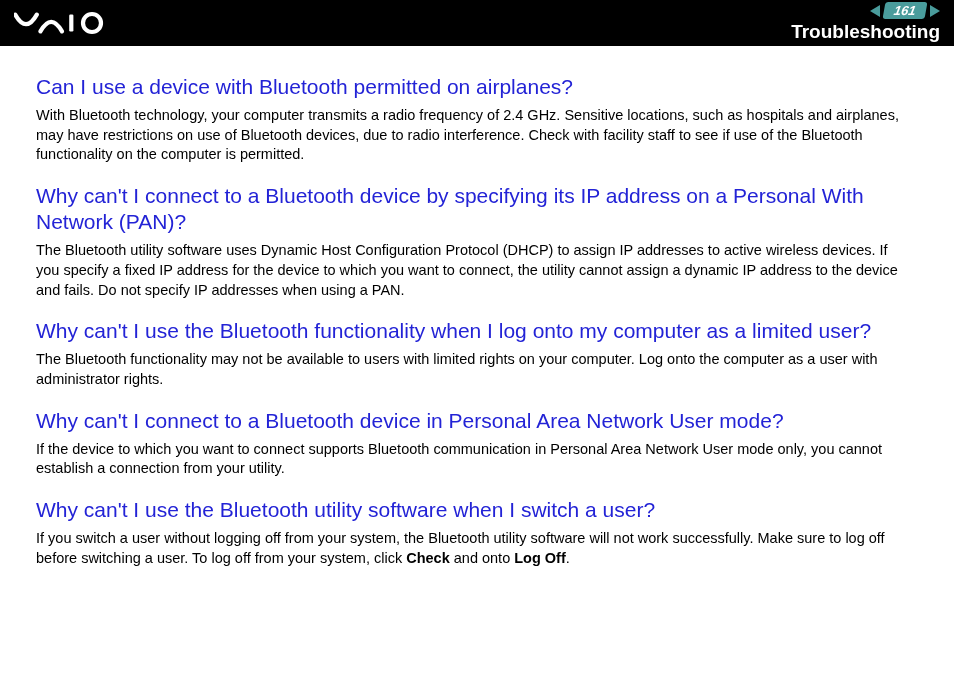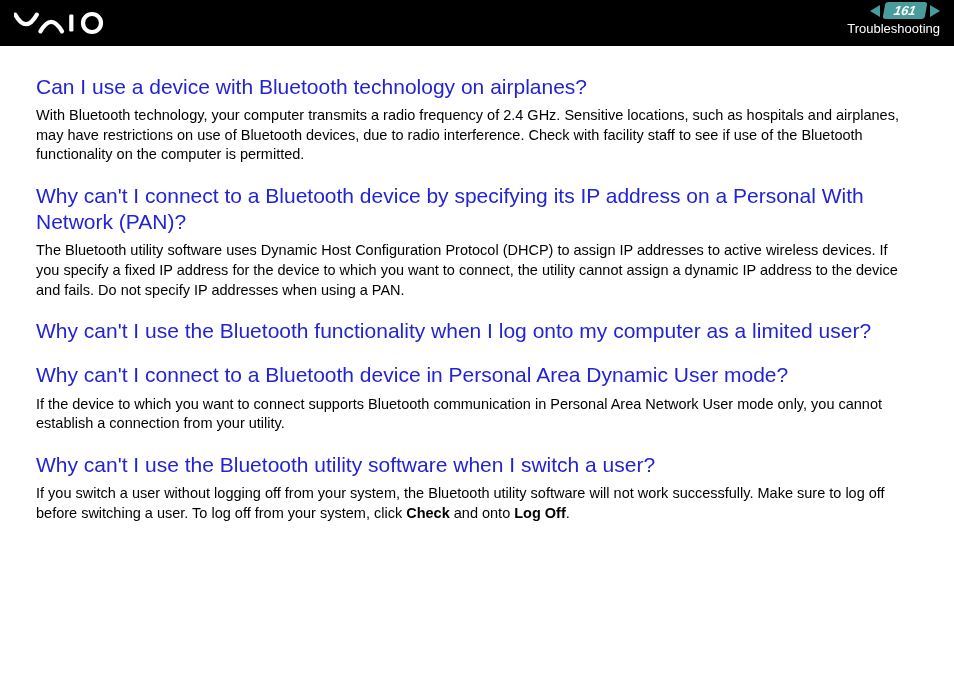--- a/index.html
+++ b/index.html
@@ -56,22 +56,22 @@
     border-bottom: 6px solid transparent;
     border-right: 10px solid #4a9c9c;
   }
   .arrow-right {
     border-top: 6px solid transparent;
     border-bottom: 6px solid transparent;
     border-left: 10px solid #4a9c9c;
   }
   .section-label {
     color: #fff;
-    font-weight: normal;
-    font-size: 13px;
+    font-weight: bold;
+    font-size: 19px;
     margin-top: 2px;
   }
   .content {
     padding: 28px 36px 10px 36px;
   }
   h2.q {
     color: #2323d6;
     font-weight: normal;
     font-size: 21px;
     margin: 18px 0 6px 0;
@@ -104,29 +104,30 @@
       <span class="arrow arrow-left"></span>
       <span class="page-pill">161</span>
       <span class="arrow arrow-right"></span>
     </div>
     <div class="section-label">Troubleshooting</div>
   </div>
 </div>
 
 <div class="content">
 
-  <h2 class="q first">Can I use a device with Bluetooth technology on airplanes?</h2>
+  <h2 class="q first">Can I use a device with Bluetooth permitted on airplanes?</h2>
   <p class="a">With Bluetooth technology, your computer transmits a radio frequency of 2.4 GHz. Sensitive locations, such as hospitals and airplanes, may have restrictions on use of Bluetooth devices, due to radio interference. Check with facility staff to see if use of the Bluetooth functionality on the computer is permitted.</p>
 
   <h2 class="q">Why can't I connect to a Bluetooth device by specifying its IP address on a Personal With Network (PAN)?</h2>
   <p class="a">The Bluetooth utility software uses Dynamic Host Configuration Protocol (DHCP) to assign IP addresses to active wireless devices. If you specify a fixed IP address for the device to which you want to connect, the utility cannot assign a dynamic IP address to the device and fails. Do not specify IP addresses when using a PAN.</p>
 
   <h2 class="q">Why can't I use the Bluetooth functionality when I log onto my computer as a limited user?</h2>
+  <p class="a">The Bluetooth functionality may not be available to users with limited rights on your computer. Log onto the computer as a user with administrator rights.</p>
 
-  <h2 class="q">Why can't I connect to a Bluetooth device in Personal Area Dynamic User mode?</h2>
+  <h2 class="q">Why can't I connect to a Bluetooth device in Personal Area Network User mode?</h2>
   <p class="a">If the device to which you want to connect supports Bluetooth communication in Personal Area Network User mode only, you cannot establish a connection from your utility.</p>
 
   <h2 class="q">Why can't I use the Bluetooth utility software when I switch a user?</h2>
   <p class="a">
     <span>If you switch a user without logging off from your system, the Bluetooth utility software will not work successfully. Make sure to log off before switching a user. To log off from your system, click </span><span class="bold">Check</span><span> and onto </span><span class="bold">Log Off</span><span>.</span>
   </p>
 
 </div>
 
 </body></html>

